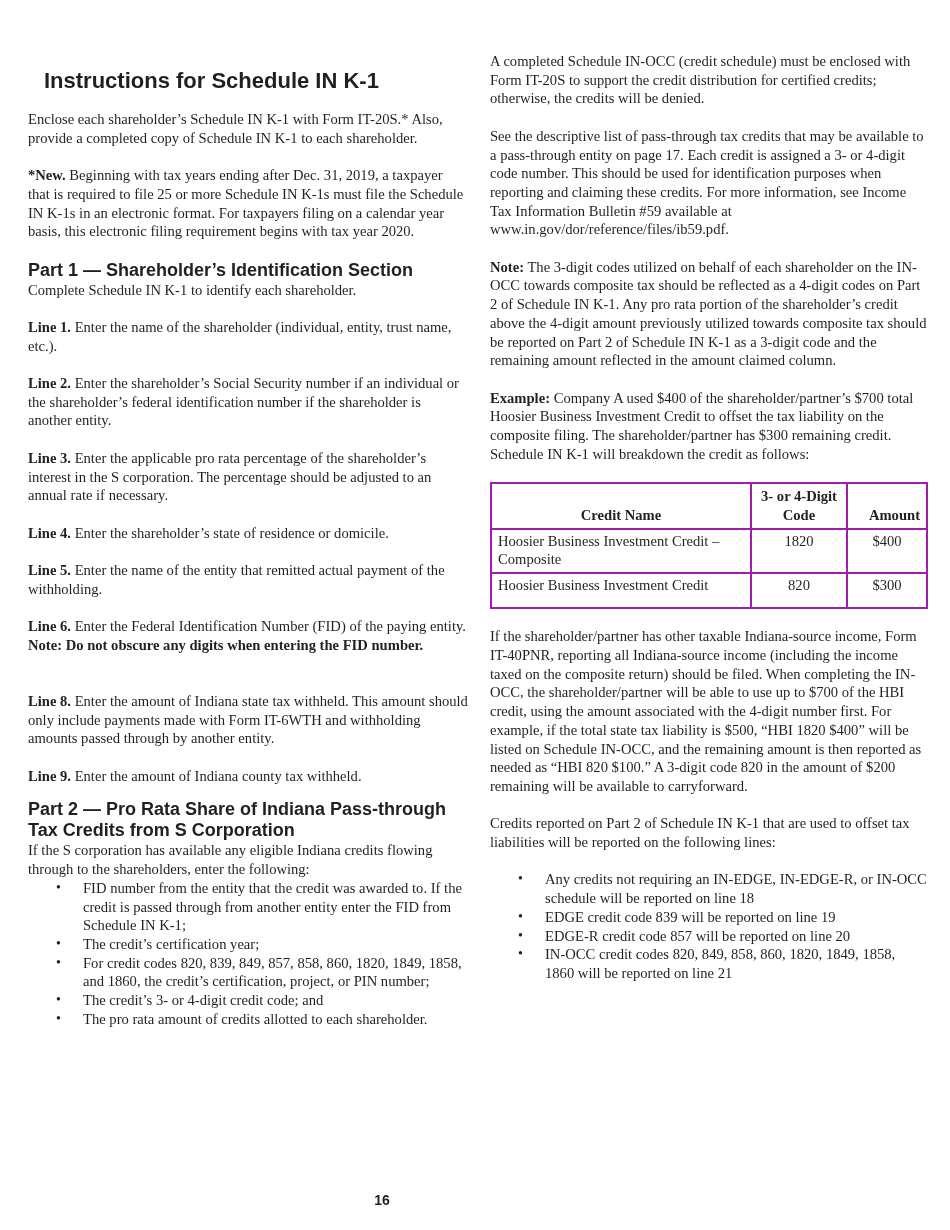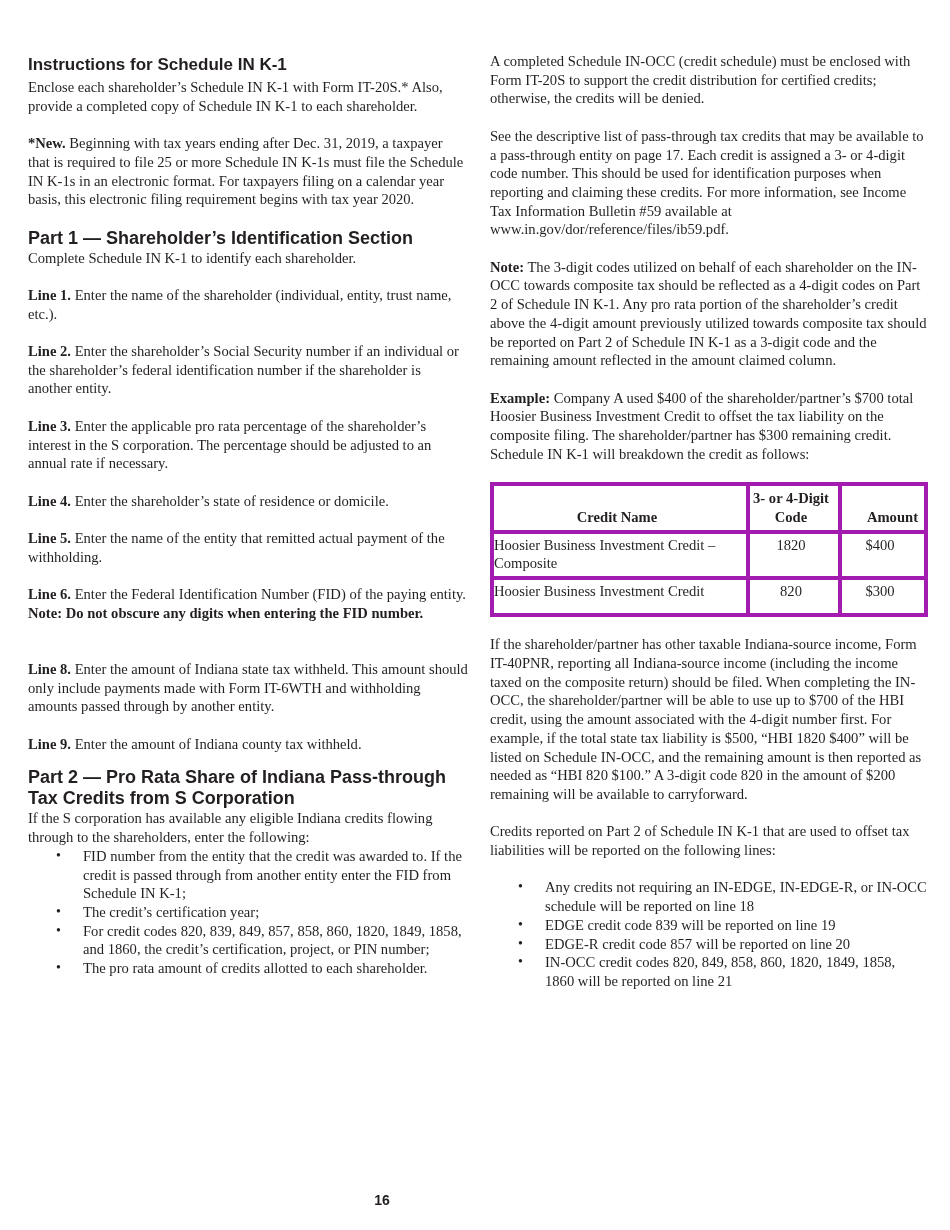--- a/index.html
+++ b/index.html
@@ -2,31 +2,31 @@
 <html><head>
 <meta charset="utf-8">
 <style>
   html, body { margin: 0; padding: 0; background: #ffffff; }
   body { width: 950px; height: 1230px; position: relative; overflow: hidden; color: #231f20; }
   .page { position: absolute; left: 0; top: 0; width: 950px; height: 1230px; }
   .col { position: absolute; top: 52px; }
   .col-left { left: 28px; width: 440px; }
   .col-right { left: 490px; width: 438px; }
   .serif { font-family: "Liberation Serif", "DejaVu Serif", serif; font-size: 14.6px; line-height: 18.7px; }
-  h1 { font-family: "Liberation Sans", sans-serif; font-weight: bold; font-size: 17px; line-height: 26px; margin: 0; color: #231f20; }
+  h1 { font-family: "Liberation Sans", sans-serif; font-weight: bold; font-size: 22px; line-height: 26px; margin: 16px; color: #231f20; }
   h2 { font-family: "Liberation Sans", sans-serif; font-weight: bold; font-size: 18px; line-height: 21px; margin: 0; color: #231f20; }
   p { margin: 0; }
   .gap { height: 18.7px; }
   .gap-s { height: 14px; }
   b { font-weight: bold; }
   ul.bul { list-style: none; margin: 0; padding: 0; }
   ul.bul li { position: relative; padding-left: 55px; }
   ul.bul li::before { content: "\2022"; position: absolute; left: 28px; top: 0; font-size: 14px; }
   table.credits { border-collapse: collapse; width: 438px; margin-top: 0; }
-  table.credits th, table.credits td { border: 4px solid #a21caf; padding: 2px 6px 3px 0; vertical-align: top; margin-left: 20px; }
+  table.credits th, table.credits td { border: 2px solid #a21caf; padding: 2px 6px 3px 6px; vertical-align: top; margin-left: 20px; }
   table.credits th { font-weight: bold; vertical-align: bottom; }
   table.credits th.c1 { text-align: center; width: 246px; }
   table.credits th.c2 { text-align: center; width: 82px; }
   table.credits th.c3 { text-align: right; }
   table.credits td.c2, table.credits td.c3 { text-align: center; }
   table.credits tr.hdr th { padding-top: 3px; height: 36px; }
   .pagenum { position: absolute; top: 1192px; left: 0; width: 764px; text-align: center; font-family: "Liberation Sans", sans-serif; font-weight: bold; font-size: 14px; color: #231f20; }
 </style>
 </head>
 <body>
@@ -61,20 +61,21 @@
     <div class="gap"></div>
     <p><b>Line 9.</b><span> Enter the amount of Indiana county tax withheld.</span></p>
     <div class="gap-s"></div>
 
     <h2>Part 2 — Pro Rata Share of Indiana Pass-through Tax Credits from S Corporation</h2>
     <p>If the S corporation has available any eligible Indiana credits flowing through to the shareholders, enter the following:</p>
     <ul class="bul">
       <li>FID number from the entity that the credit was awarded to. If the credit is passed through from another entity enter the FID from Schedule IN K-1;</li>
       <li>The credit’s certification year;</li>
       <li>For credit codes 820, 839, 849, 857, 858, 860, 1820, 1849, 1858, and 1860, the credit’s certification, project, or PIN number;</li>
+      <li>The credit’s 3- or 4-digit credit code; and</li>
       <li>The pro rata amount of credits allotted to each shareholder.</li>
     </ul>
   </div>
 
   <div class="col col-right serif">
     <p>A completed Schedule IN-OCC (credit schedule) must be enclosed with Form IT-20S to support the credit distribution for certified credits; otherwise, the credits will be denied.</p>
     <div class="gap"></div>
     <p>See the descriptive list of pass-through tax credits that may be available to a pass-through entity on page 17. Each credit is assigned a 3- or 4-digit code number. This should be used for identification purposes when reporting and claiming these credits. For more information, see Income Tax Information Bulletin #59 available at www.in.gov/dor/reference/files/ib59.pdf.</p>
     <div class="gap"></div>
     <p><b>Note:</b><span> The 3-digit codes utilized on behalf of each shareholder on the IN-OCC towards composite tax should be reflected as a 4-digit codes on Part 2 of Schedule IN K-1. Any pro rata portion of the shareholder’s credit above the 4-digit amount previously utilized towards composite tax should be reported on Part 2 of Schedule IN K-1 as a 3-digit code and the remaining amount reflected in the amount claimed column.</span></p>

